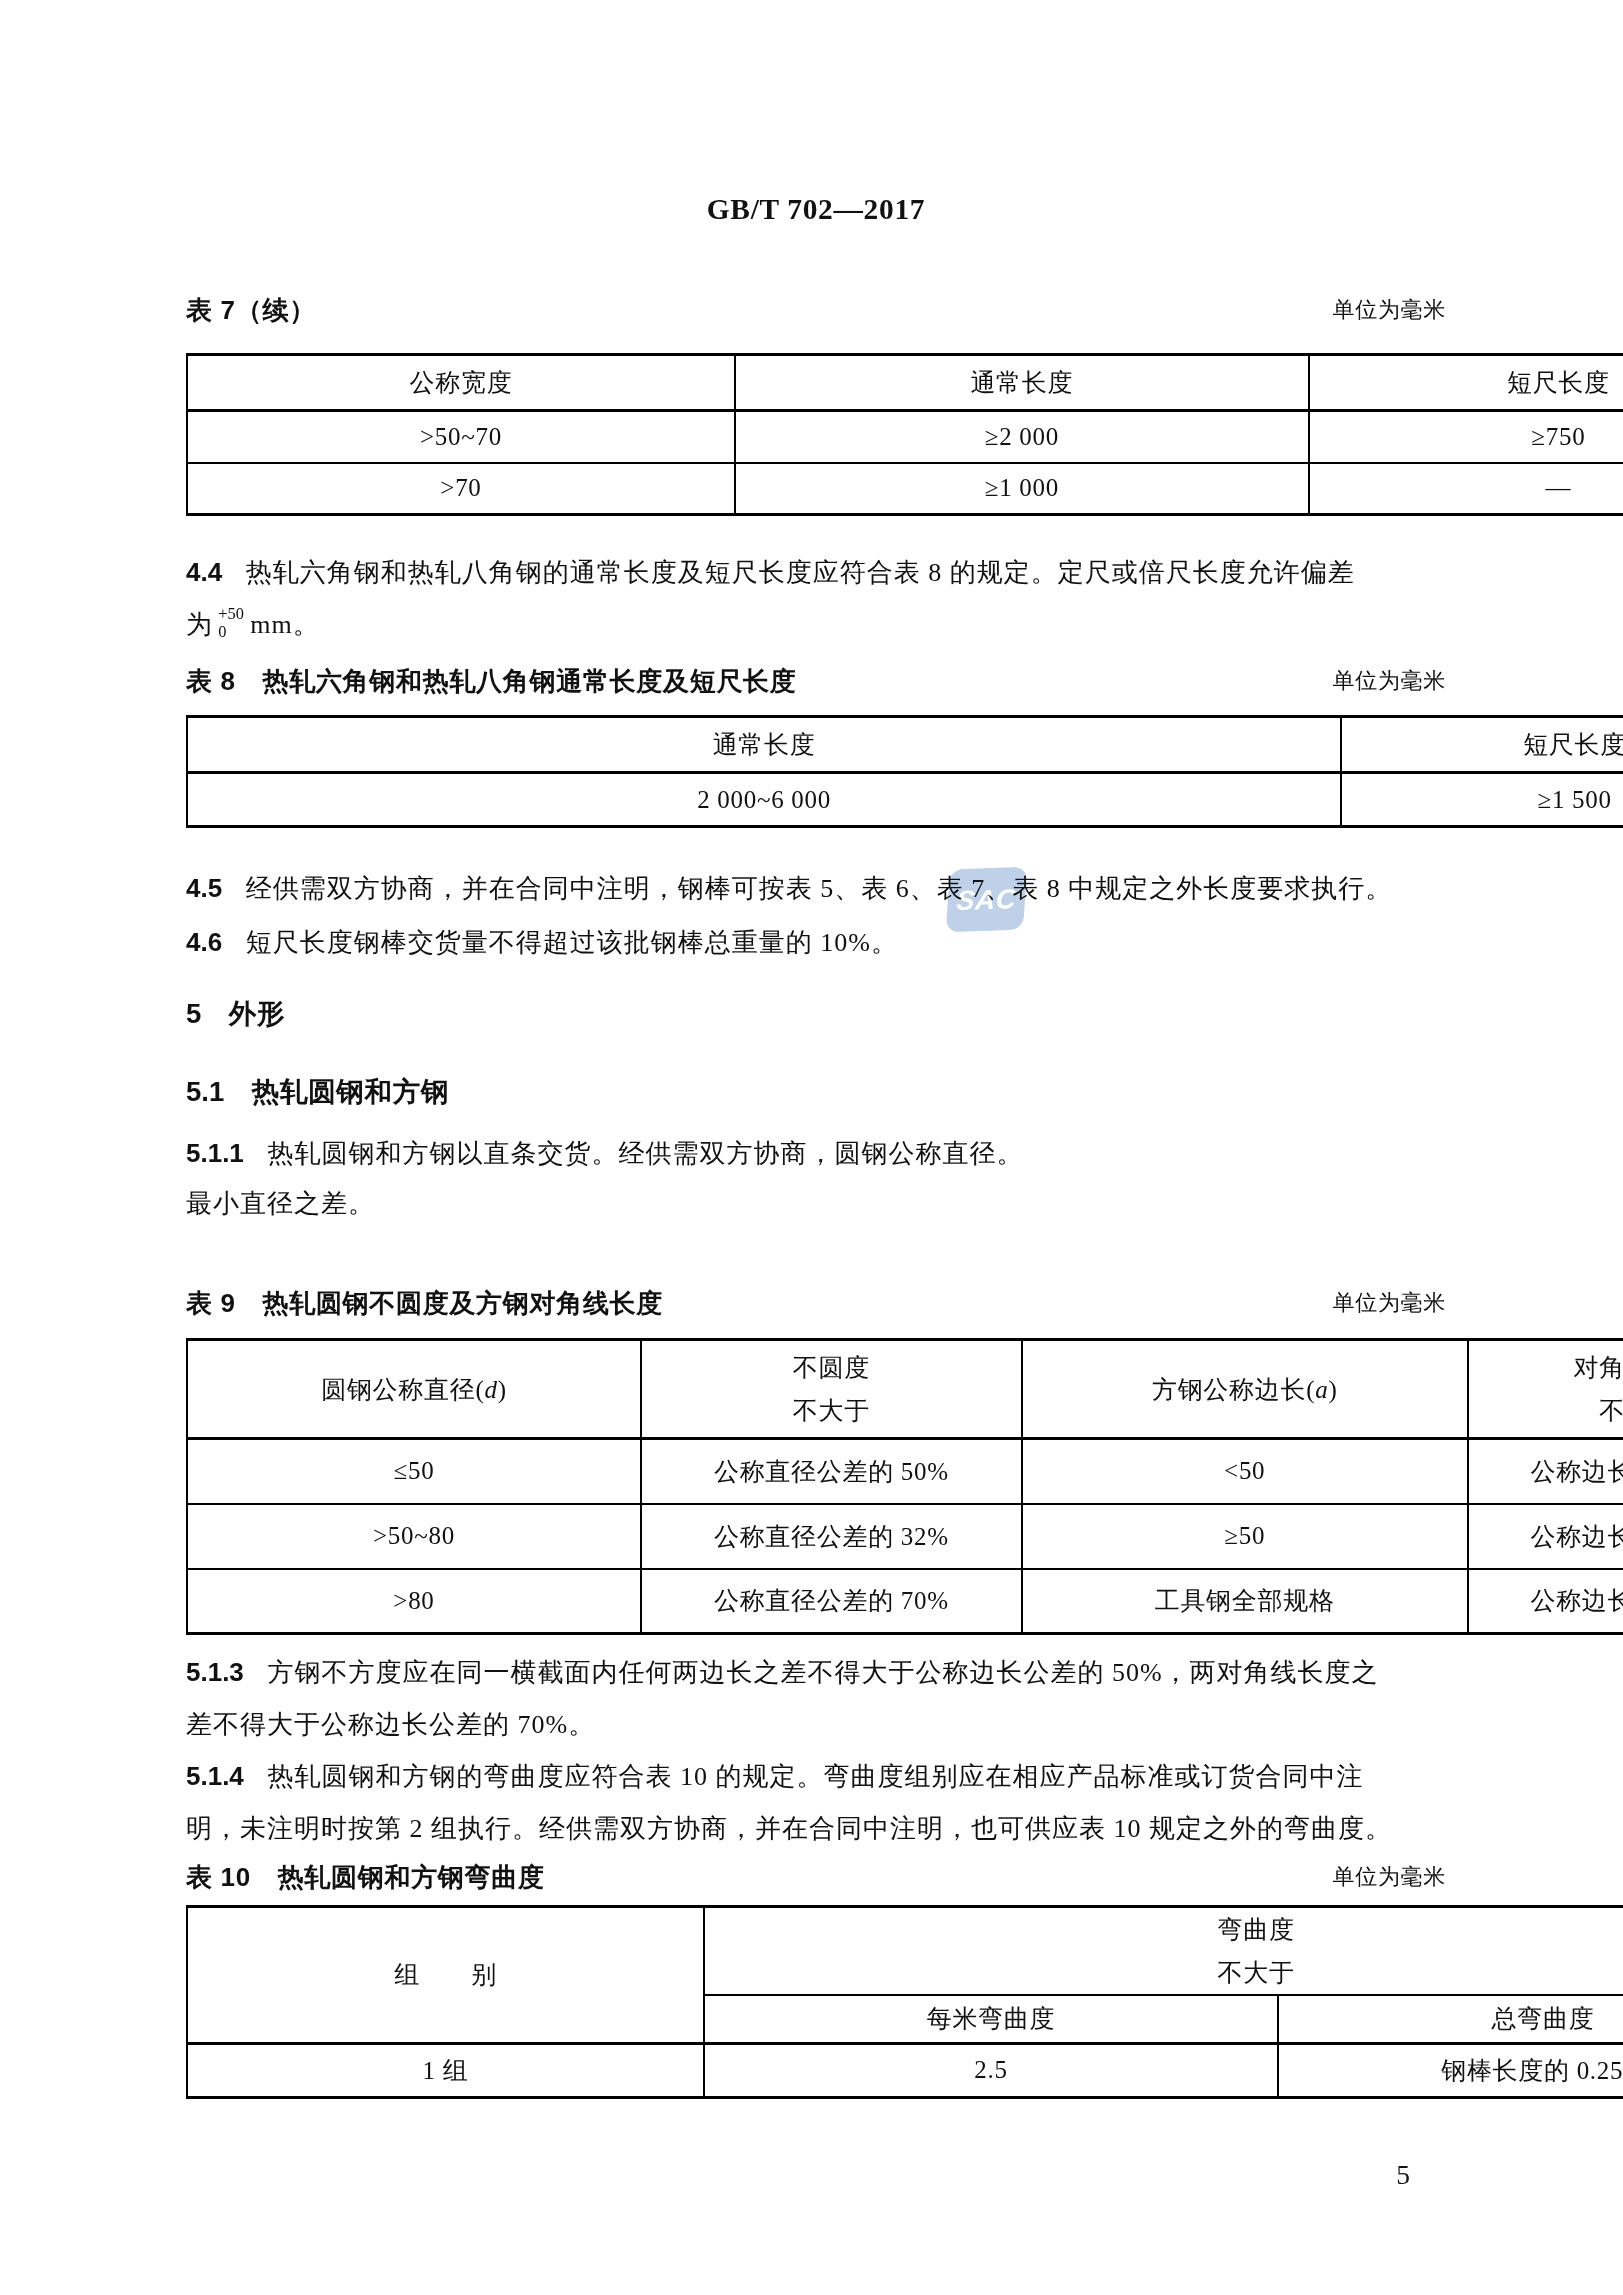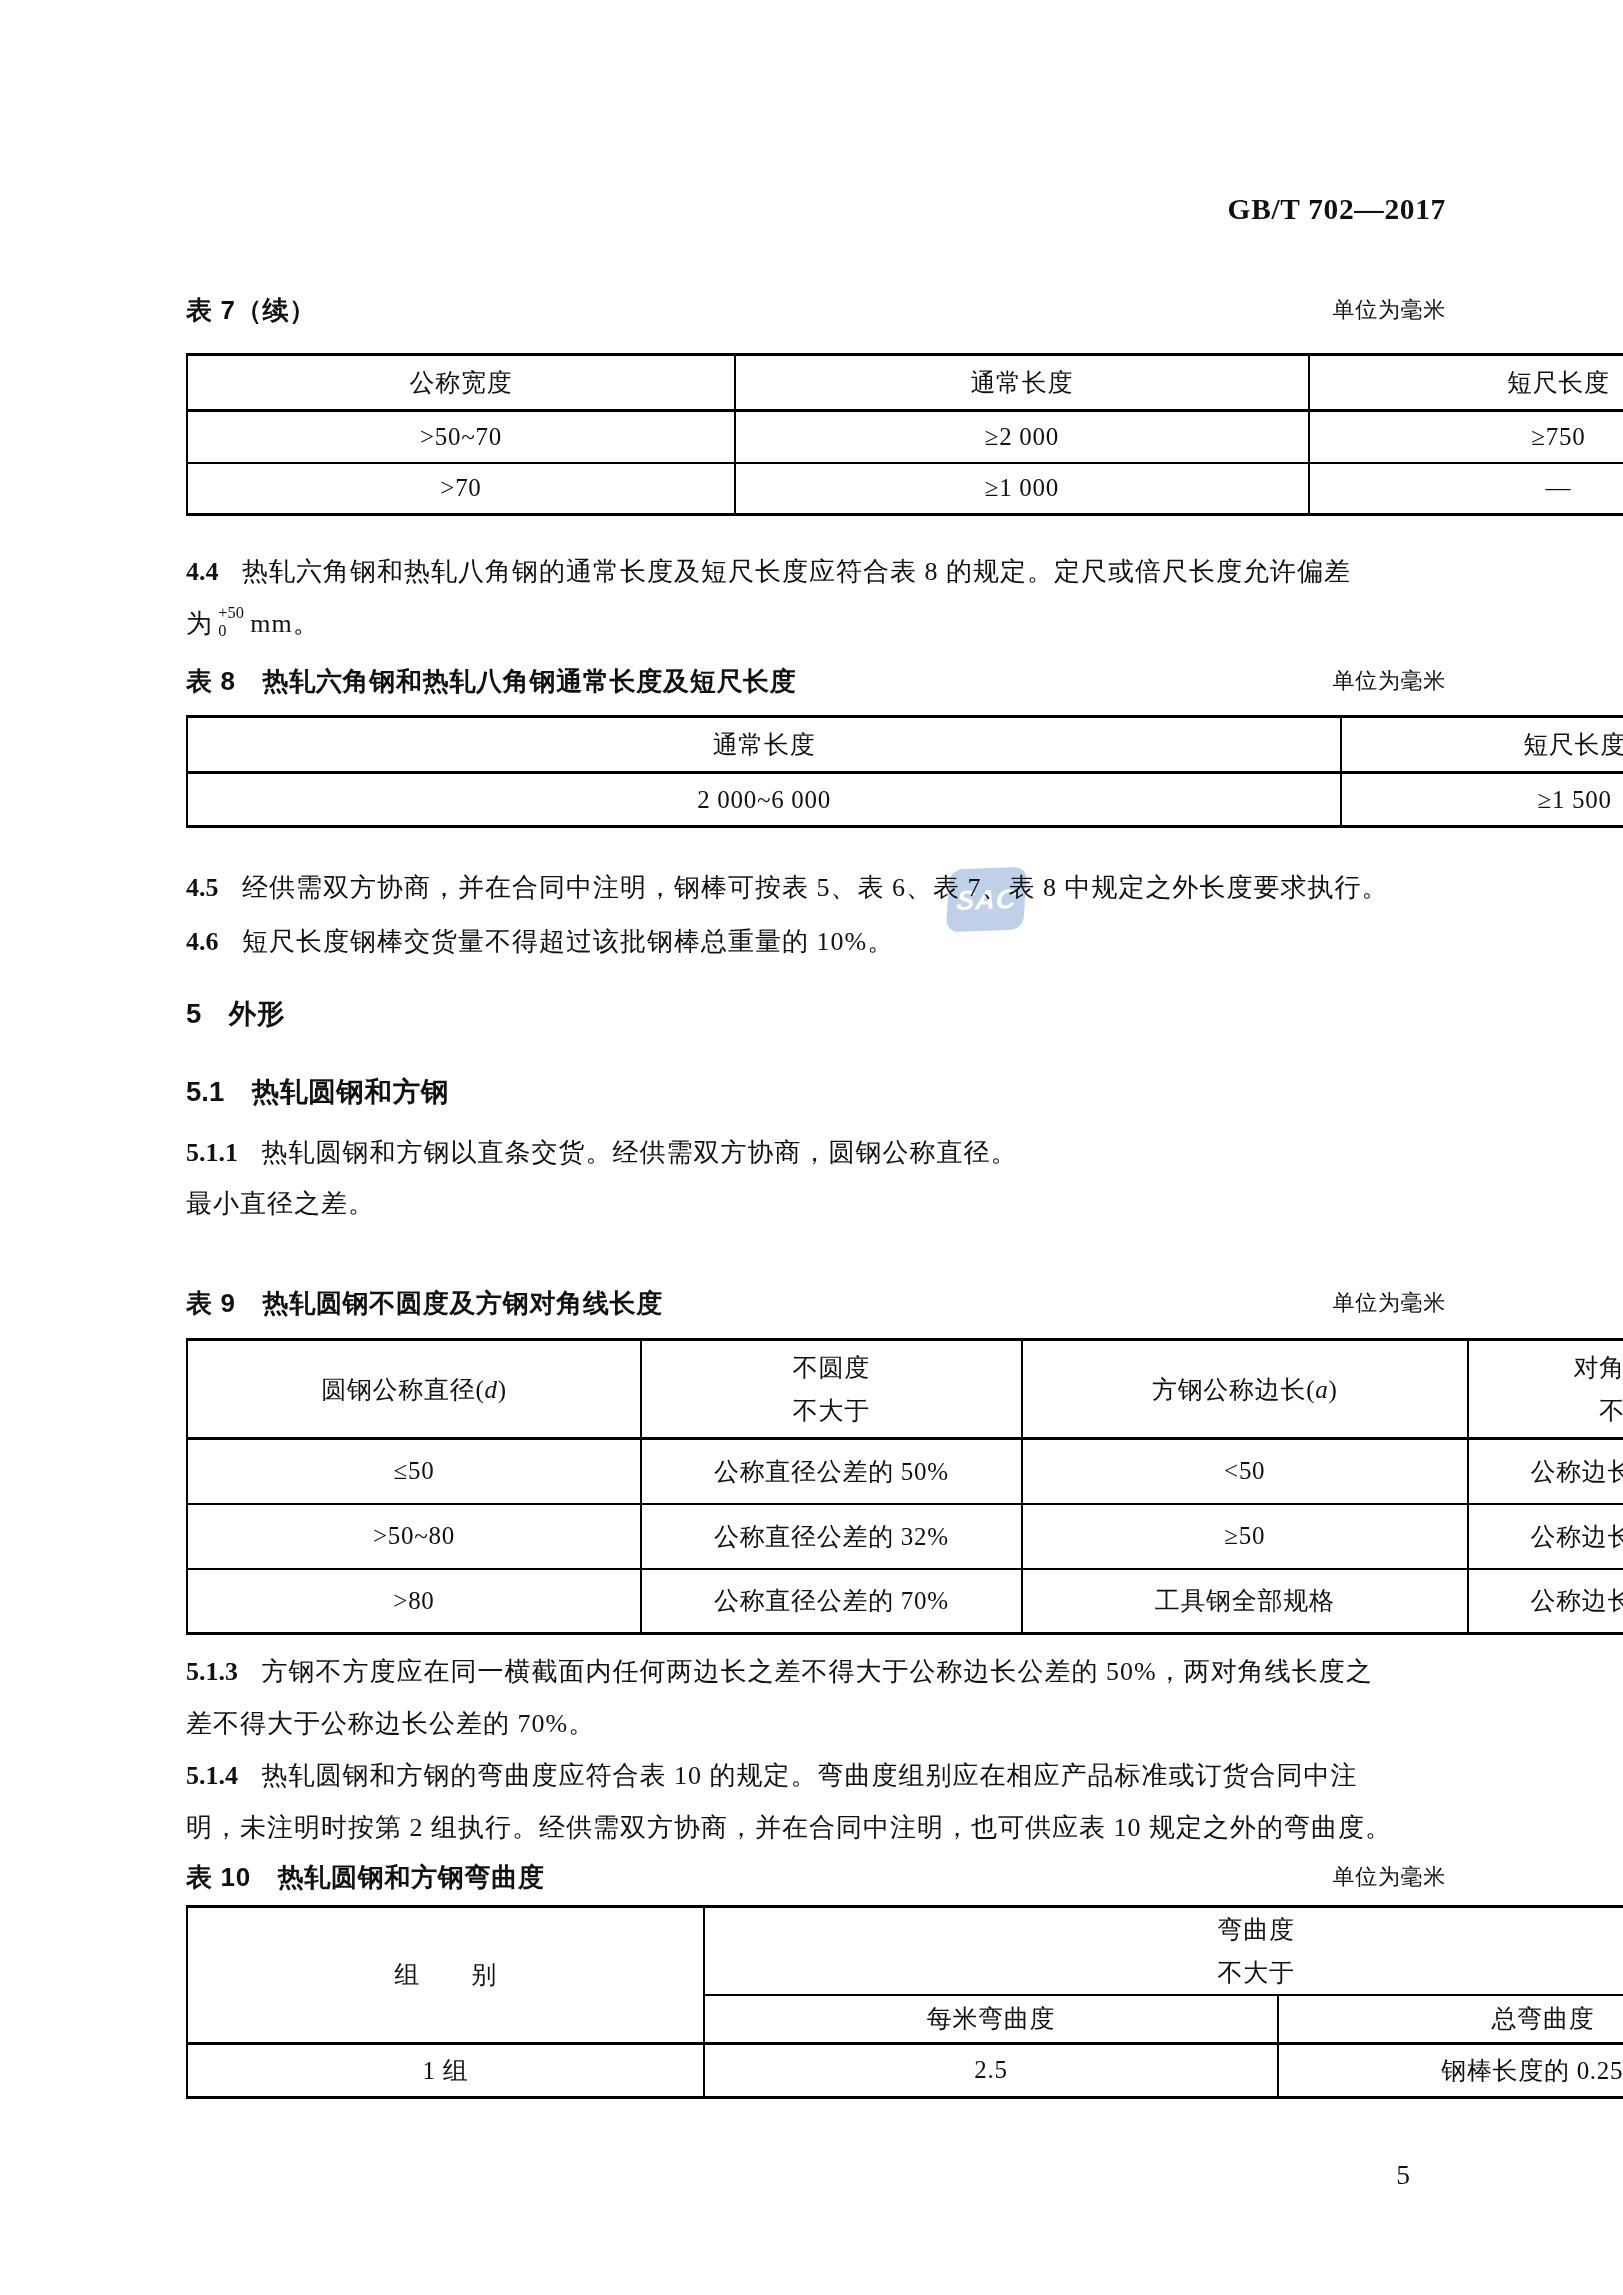--- a/index.html
+++ b/index.html
@@ -13,33 +13,33 @@
   .abs{position:absolute;left:186px;width:1260px;}
 
   
   .para{
     font-family:"Liberation Serif","DejaVu Serif",serif;
     font-size:26px;line-height:52px;letter-spacing:1px;
     text-align:justify;
   }
   .line{display:block;}
   .cnum{
-    font-family:Liberation Serif, serif;
+    font-family:Liberation Sans, sans-serif;
     font-weight:bold;letter-spacing:0;margin-right:23.6px;margin-top:36px;
   }
   .heading{
     font-family:"Liberation Sans","DejaVu Sans",sans-serif;
     font-weight:bold;font-size:27.5px;letter-spacing:0.7px;
   }
   .heading .hnum{margin-right:27.5px;letter-spacing:0;}
 
   .std-code{
     font-family:"Liberation Serif","DejaVu Serif",serif;
     font-weight:600;font-size:29.4px;letter-spacing:0.7px;
-    text-align:right;
+    text-align:center;
   }
   .pageno{
     font-family:"Liberation Serif","DejaVu Serif",serif;
     font-size:27.5px;text-align:right;padding-right:36px;box-sizing:border-box;
   }
 
   
   .caption{height:37px;}
   .caption .title{
     display:block;text-align:left;

